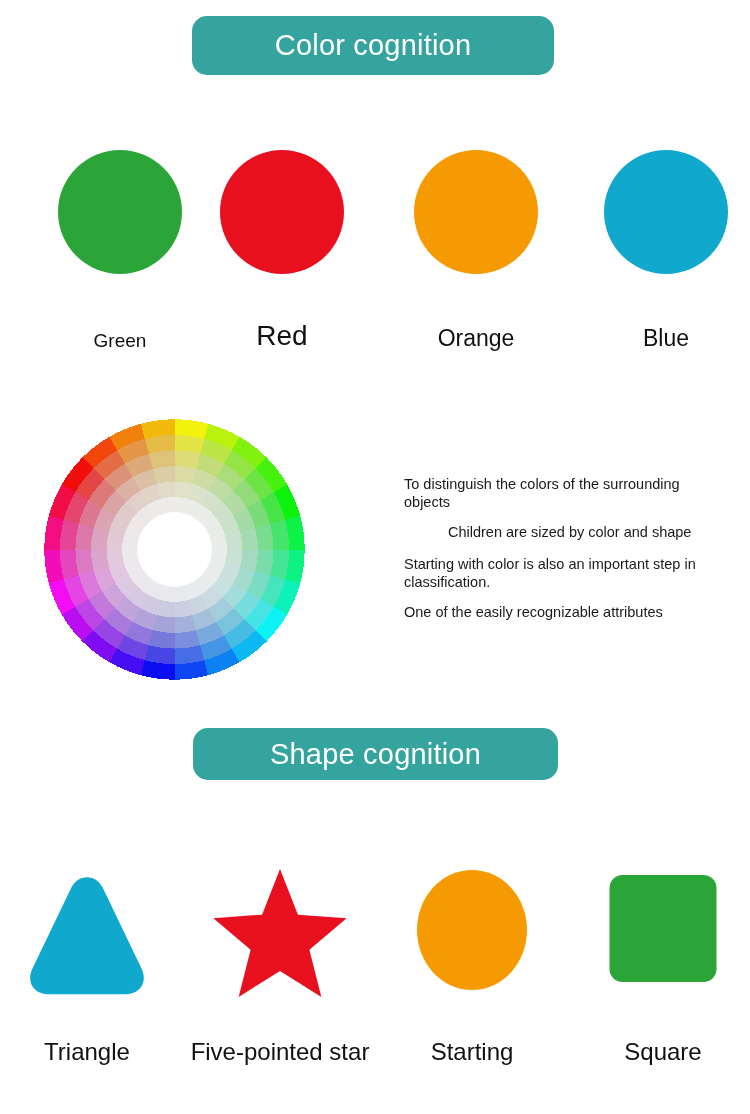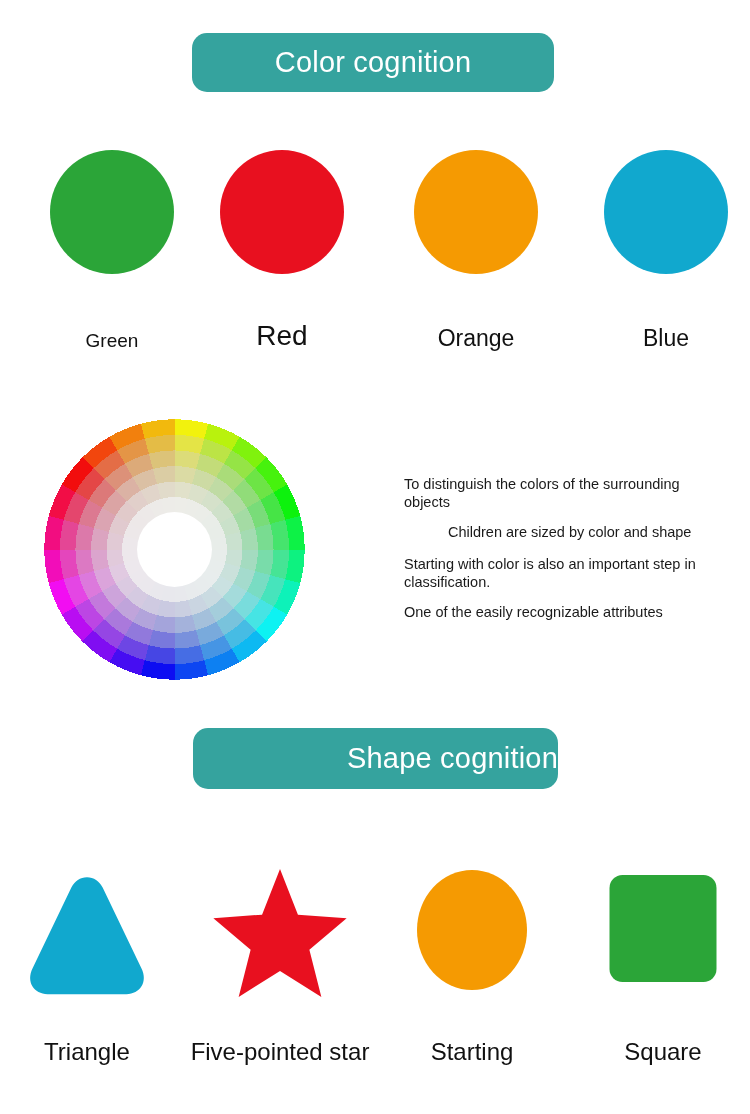--- a/index.html
+++ b/index.html
@@ -24,49 +24,48 @@
     border-radius: 15px;
     display: flex;
     align-items: center;
     justify-content: center;
     font-weight: 400;
     letter-spacing: 0.2px;
     box-sizing: border-box;
   }
   #banner-color {
     left: 192px;
-    top: 33px;
+    top: 16px;
     width: 362px;
     height: 59px;
     font-size: 29px;
   }
   #banner-shape {
     left: 193px;
     top: 728px;
     width: 365px;
-    height: 61px;
+    height: 52px;
     font-size: 29px;
-    justify-content: flex-end;
   }
 
   
   .color-row {
     position: absolute;
     left: 0;
     top: 150px;
     width: 750px;
     height: 215px;
   }
   .color-item {
     position: absolute;
     top: 0;
     width: 188px;
     height: 215px;
   }
-  .color-item.i0 { left: 0px; padding-left: 36px; }
+  .color-item.i0 { left: 8px; padding-left: 36px; }
   .color-item.i1 { left: 188px; }
   .color-item.i2 { left: 382px; }
   .color-item.i3 { left: 572px; }
 
   .swatch {
     position: absolute;
     top: 0;
     left: 50%;
     transform: translateX(-50%);
     width: 124px;

